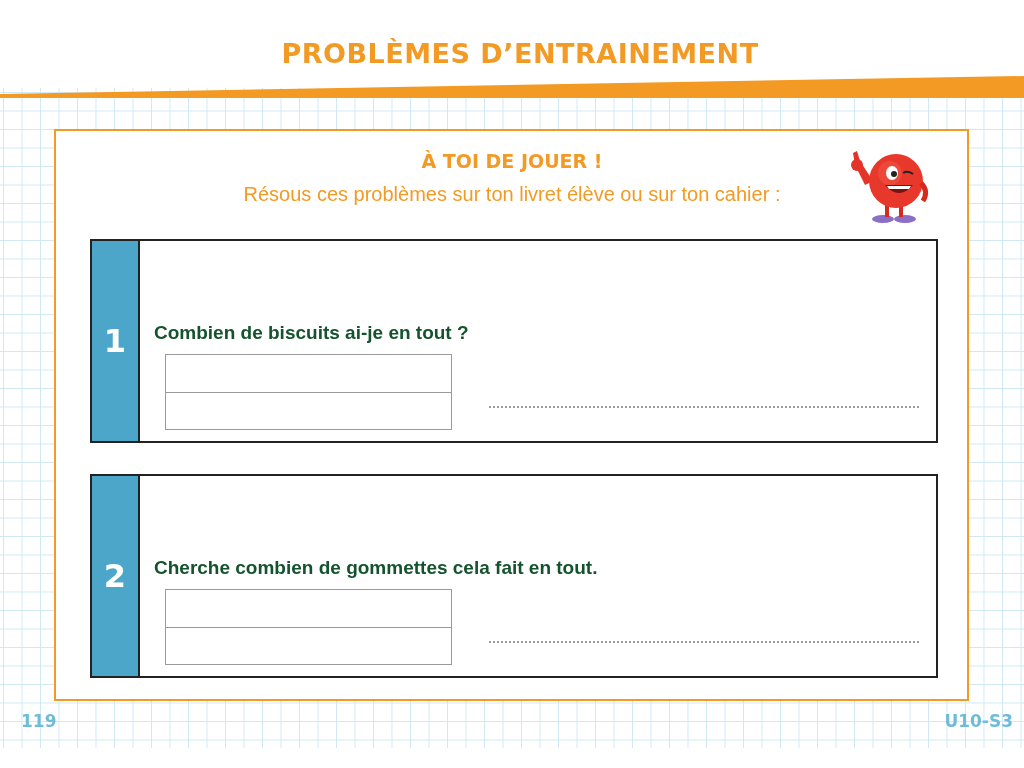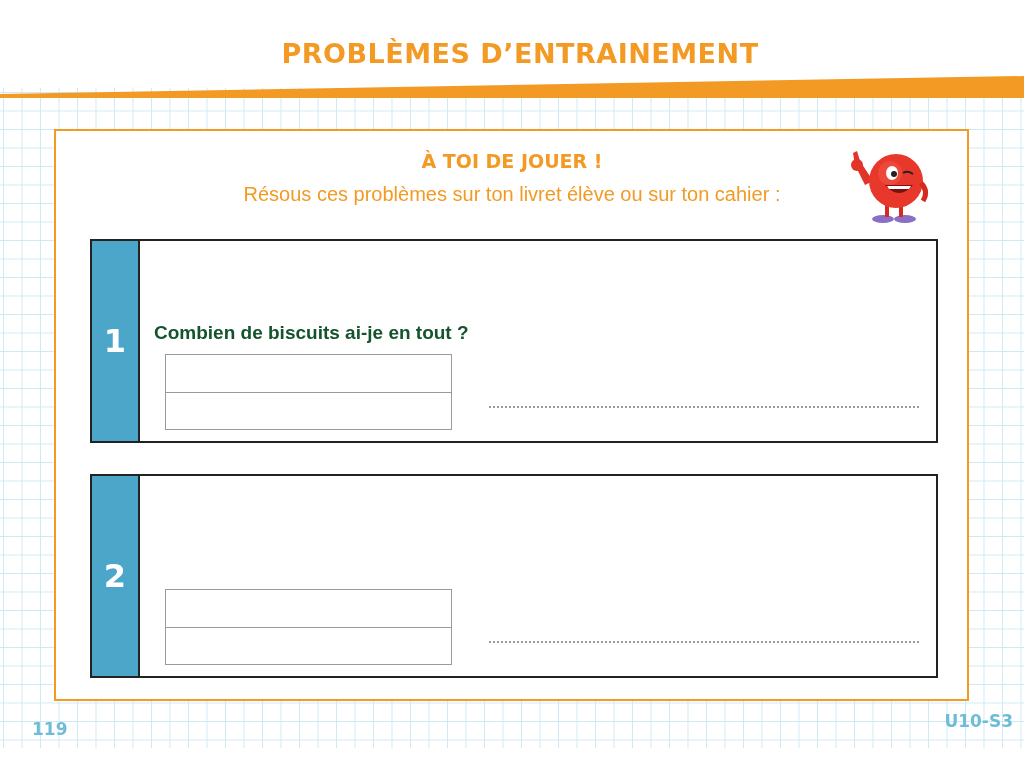--- a/index.html
+++ b/index.html
@@ -116,20 +116,21 @@
   <div class="num">1</div>
   <div class="question">Combien de biscuits ai-je en tout ?</div>
   <div class="answer-box">
     <div class="divider"></div>
   </div>
   <div class="dotted-line"></div>
 </div>
 
 <div class="problem" style="top:474px; height:204px;">
   <div class="num">2</div>
+  <div class="question">Cherche combien de gommettes cela fait en tout.</div>
   <div class="answer-box">
     <div class="divider"></div>
   </div>
   <div class="dotted-line"></div>
 </div>
 
-<div class="page-num" style="left:32px;margin-top:8px;">119</div>
+<div class="page-num" style="left:21px;">119</div>
 <div class="page-num" style="right:11px;">U10-S3</div>
 
 </body></html>

